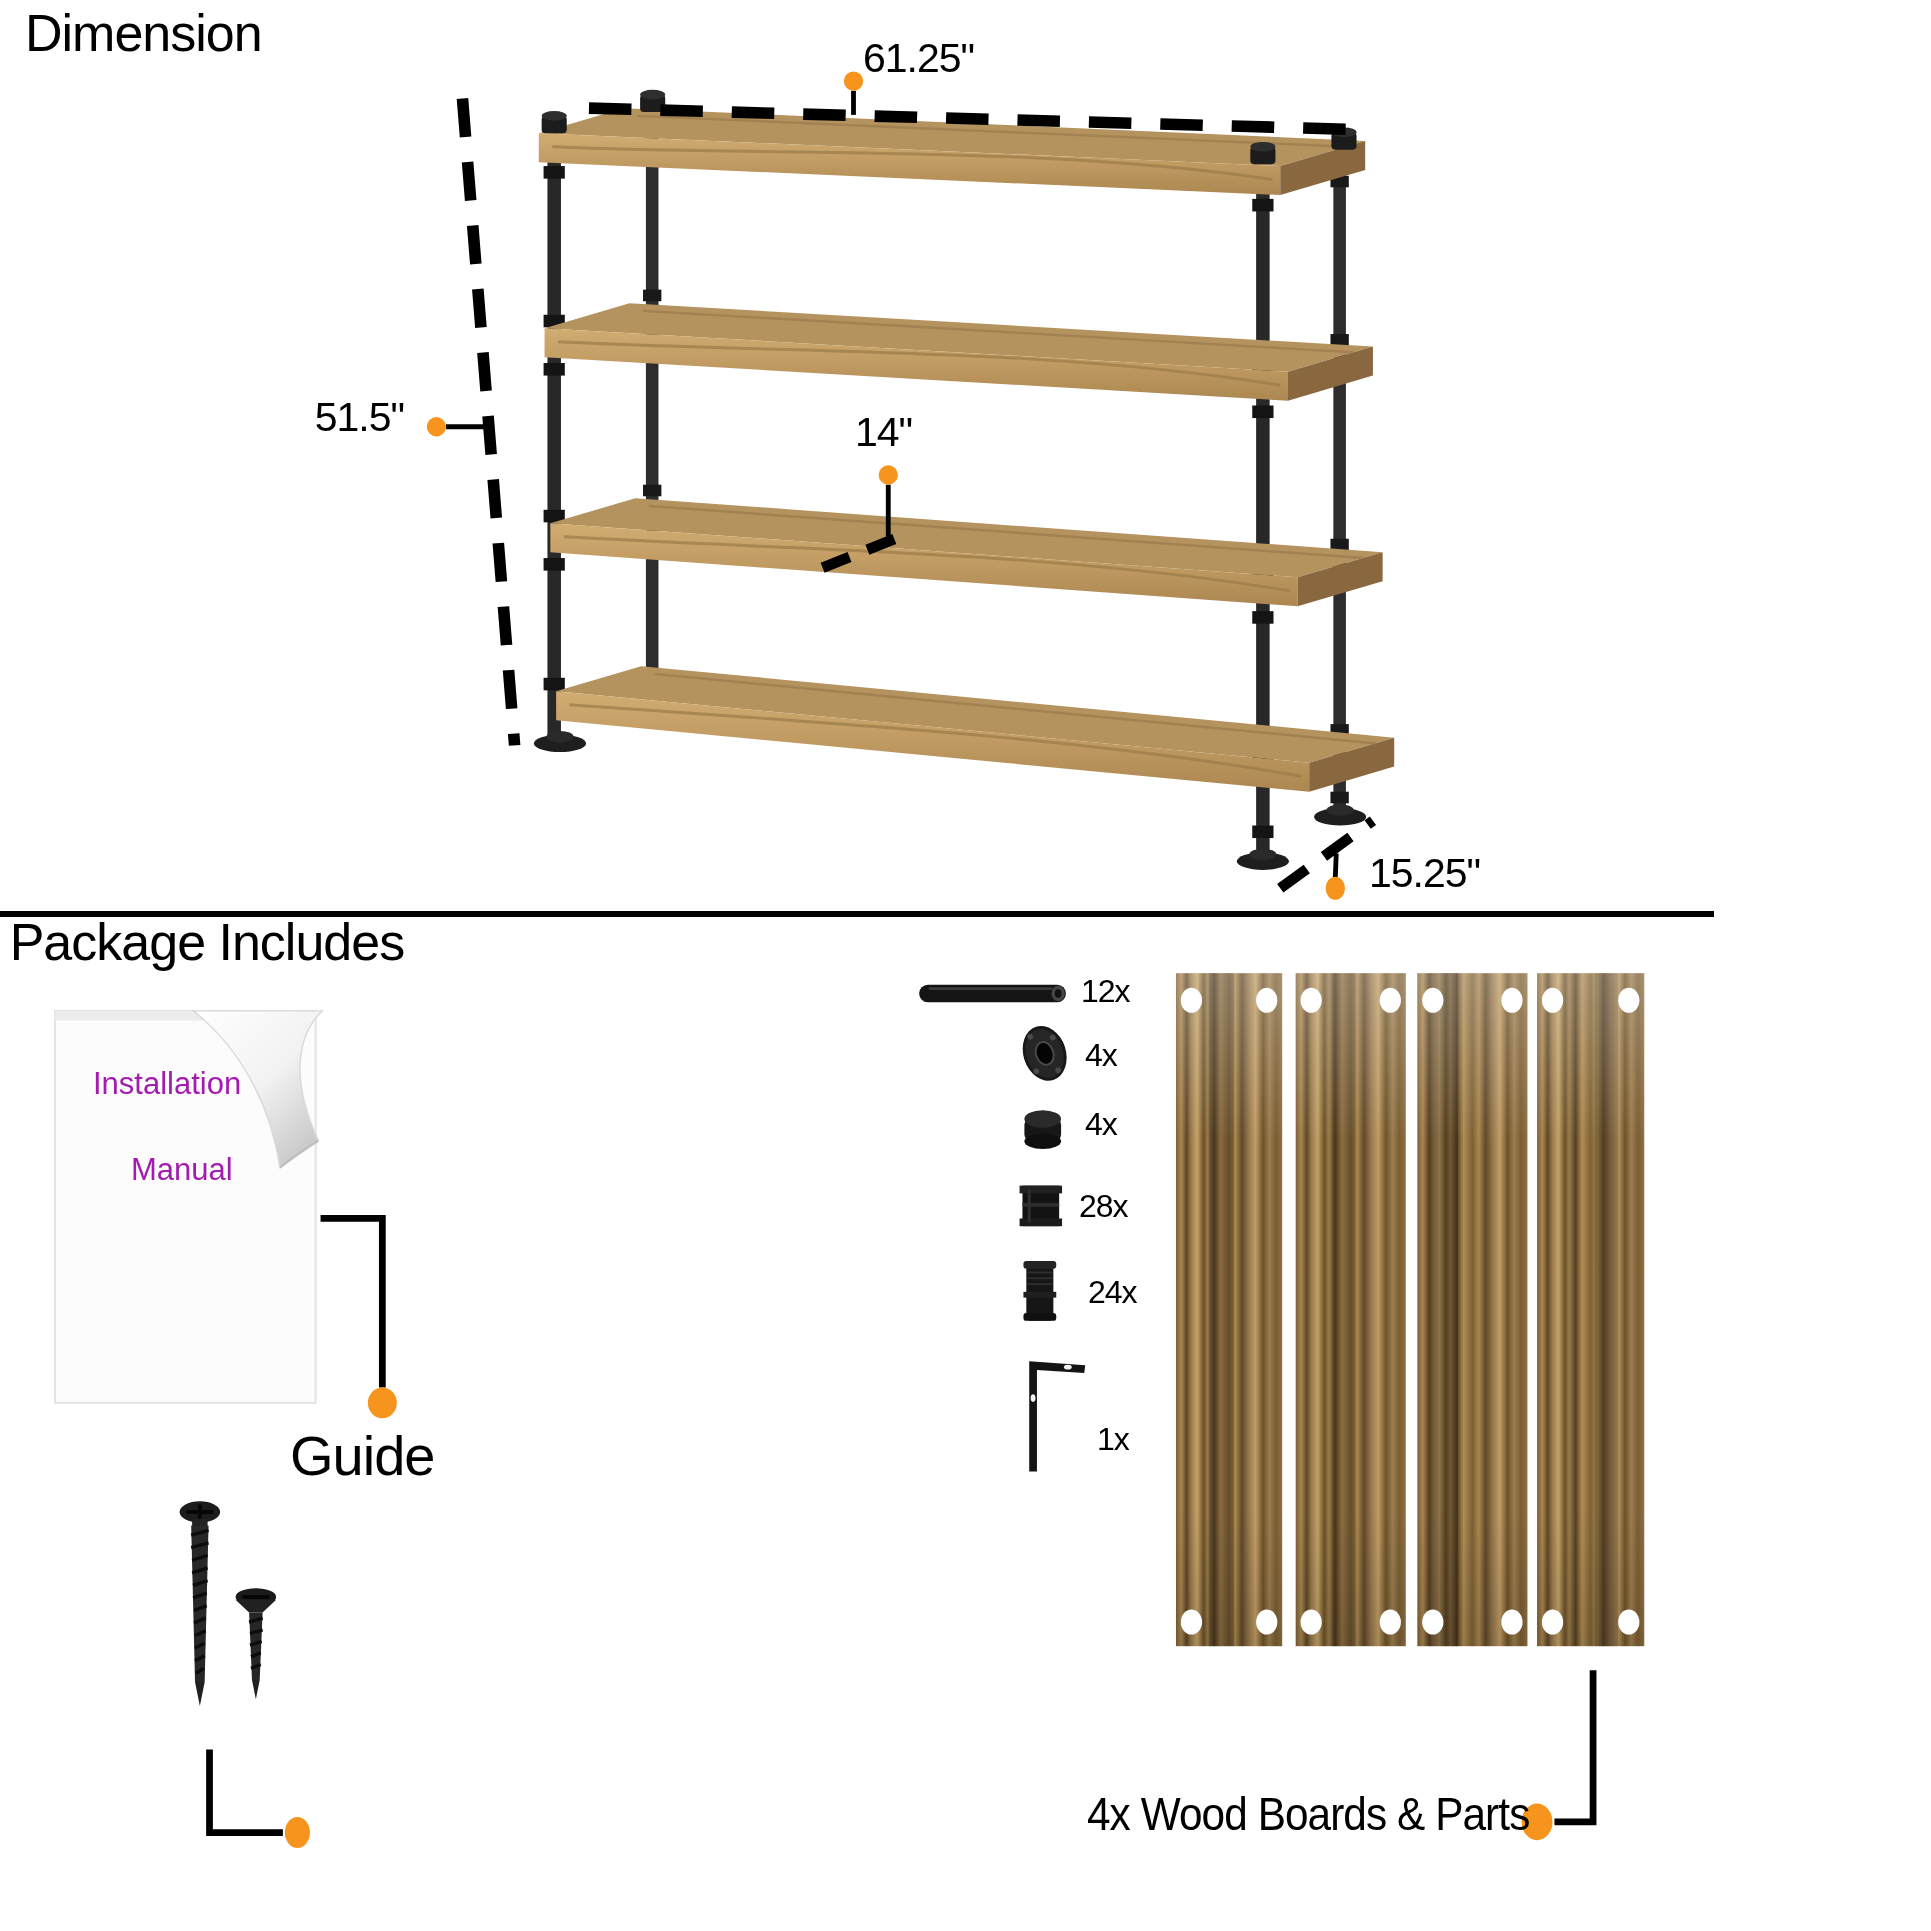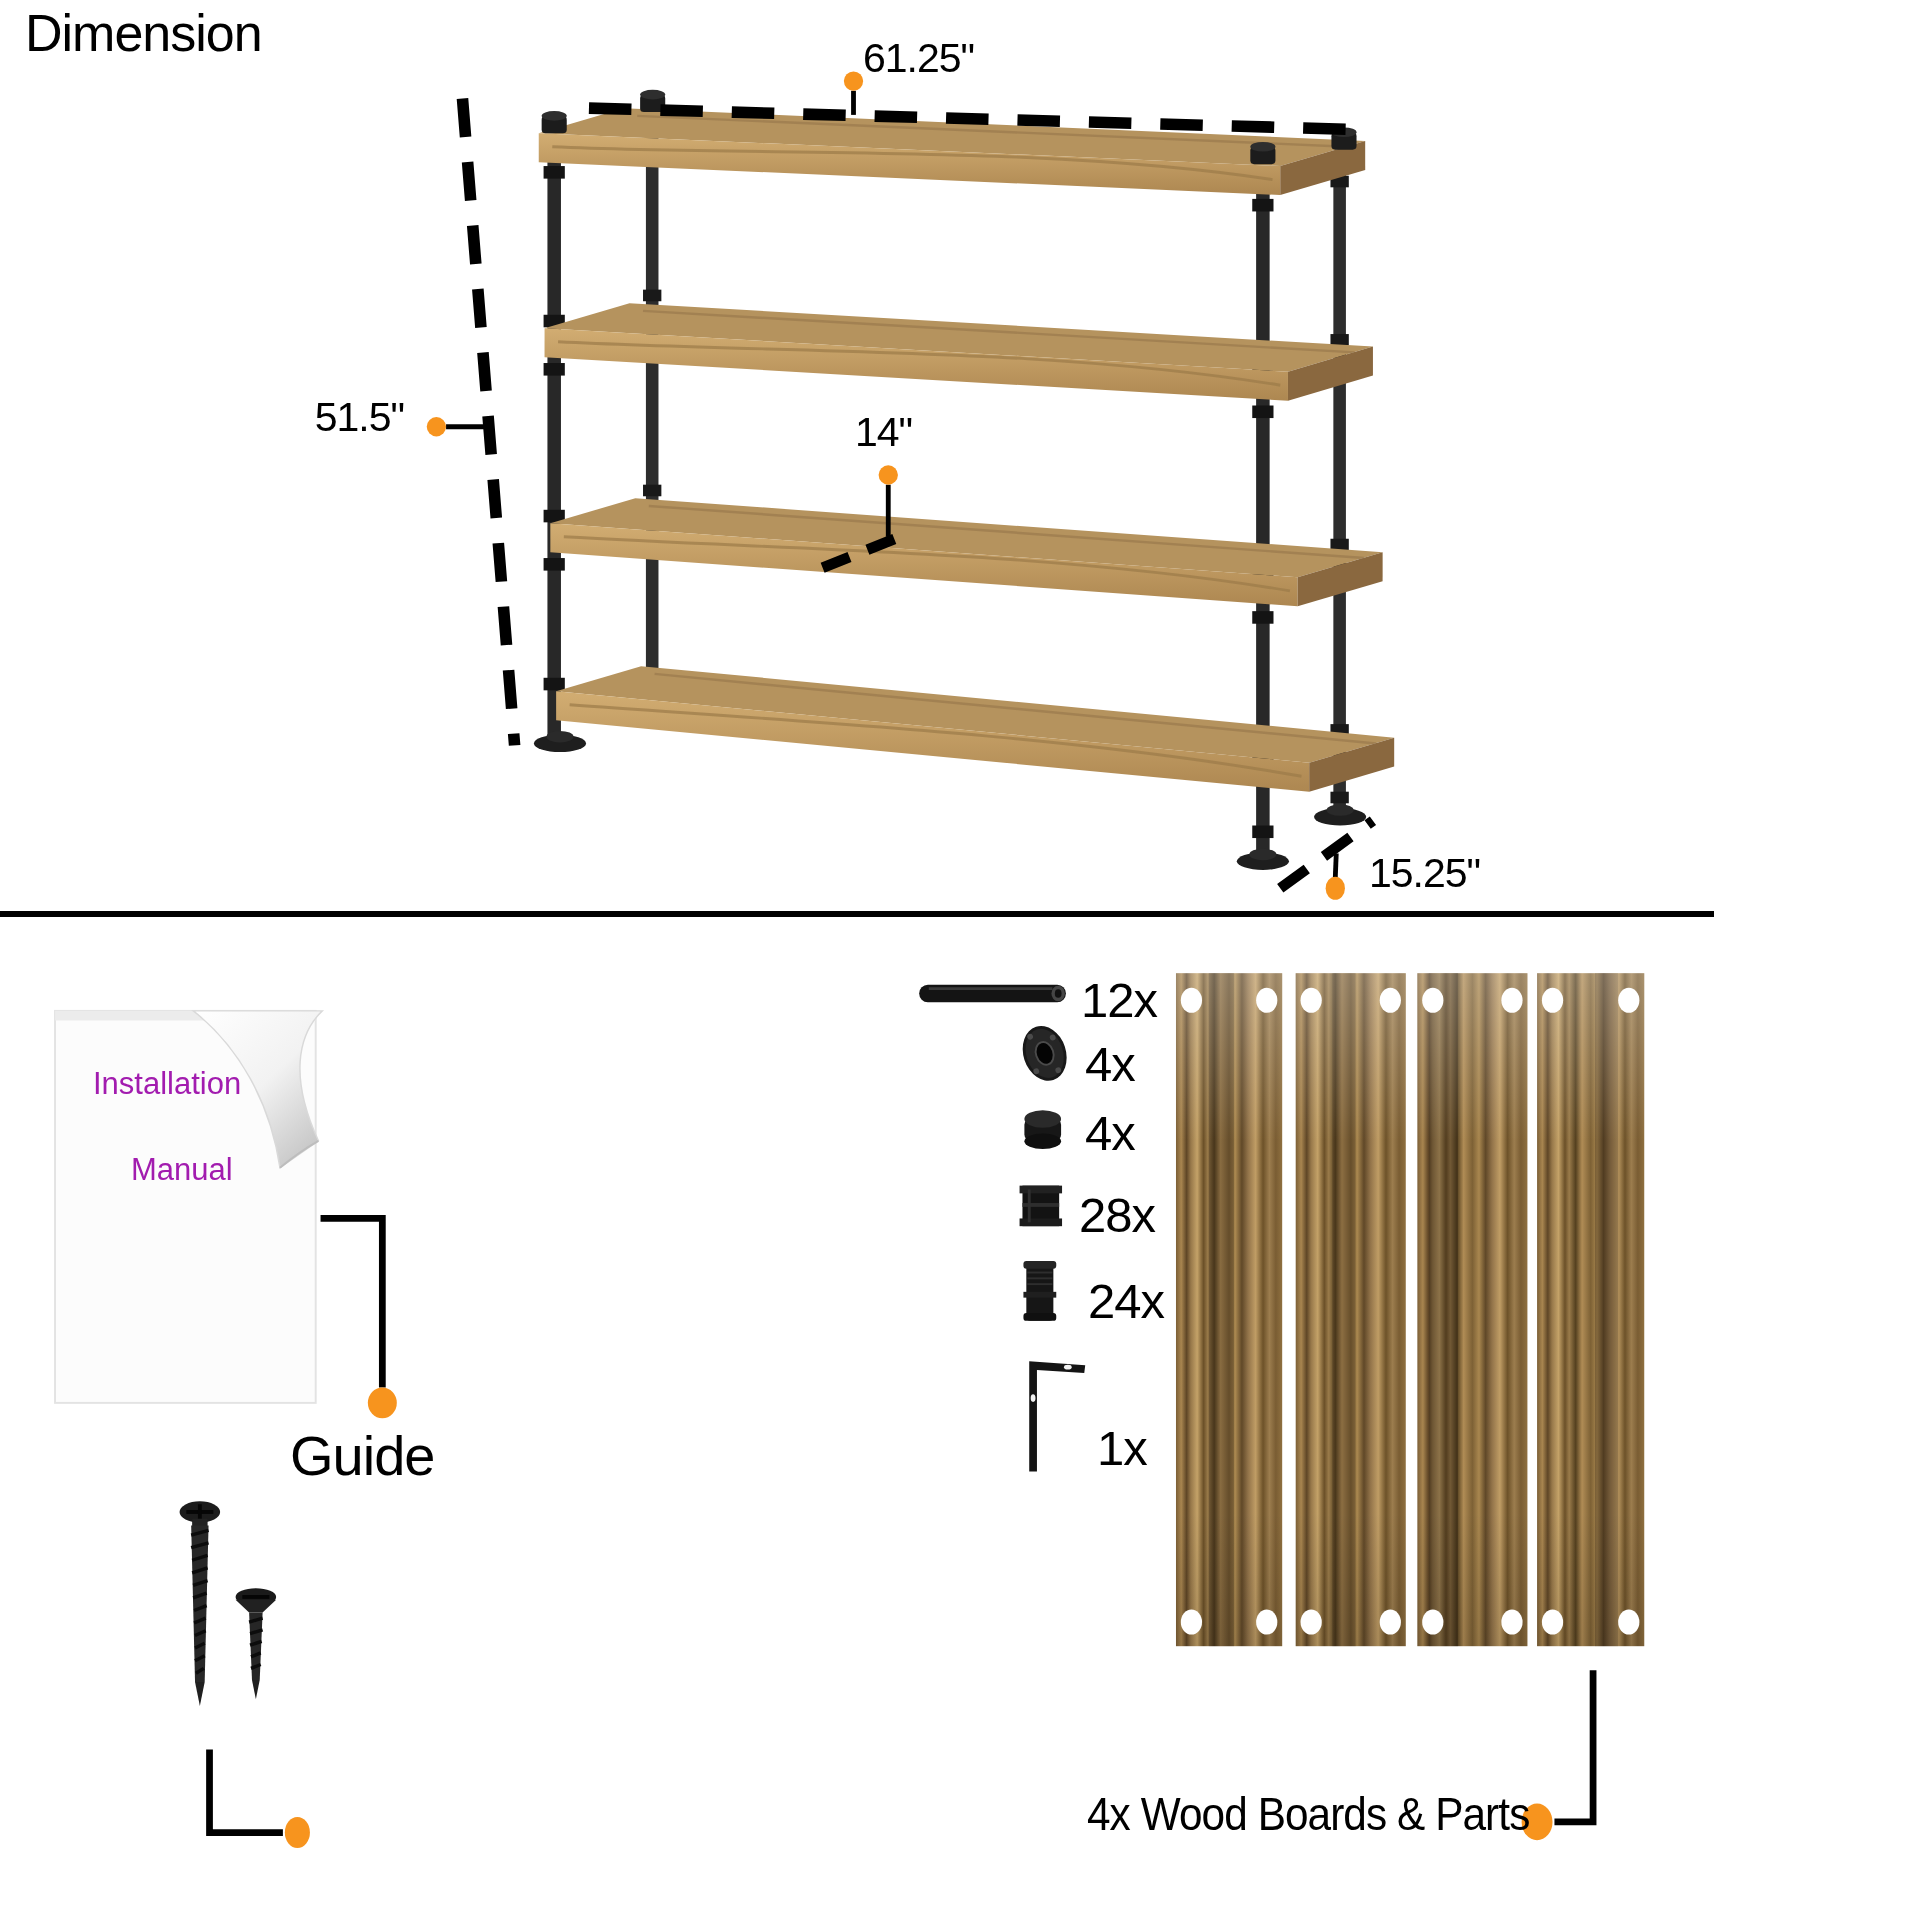--- a/index.html
+++ b/index.html
@@ -2,21 +2,21 @@
 <html><head>
 <meta charset="utf-8">
 <style>
   html,body{margin:0;padding:0;background:#fff;}
   #root{position:relative;width:1714px;height:1931px;background:#fff;overflow:hidden;
         font-family:"Liberation Sans", sans-serif;color:#000;}
   svg{position:absolute;left:0;top:0;}
   .txt{position:absolute;white-space:nowrap;color:#000;z-index:2;line-height:1.05;}
   .t-section{font-size:52px;letter-spacing:-1px;}
   .t-dim{font-size:41px;letter-spacing:-1px;}
-  .t-qty{font-size:49px;letter-spacing:-1px;}
+  .t-qty{font-size:32px;letter-spacing:-1px;}
   .t-manual{font-size:31px;color:#a21caf;}
   .t-guide{font-size:56px;letter-spacing:-1px;}
   .t-screws{font-size:52px;letter-spacing:-1.9px;}
   .t-boards{font-size:46px;letter-spacing:-1px;transform:scaleX(.92);transform-origin:left top;}
   #divider{position:absolute;left:0;top:911px;width:1931px;height:5.8px;background:#000;z-index:1;}
   #art{z-index:1;}
   #flap{z-index:3;}
 </style>
 </head>
 <body>
@@ -311,20 +311,21 @@
   </svg>
 
   <div id="divider"></div>
 
   <div class="txt t-section" style="left:25px;top:5.8px;">Dimension</div>
   <div class="txt t-dim" style="left:863px;top:37px;">61.25"</div>
   <div class="txt t-dim" style="left:261px;top:396px;width:143px;text-align:right;">51.5"</div>
   <div class="txt t-dim" style="left:855px;top:411px;">14"</div>
   <div class="txt t-dim" style="left:1369px;top:852px;">15.25"</div>
 
+  <div class="txt t-section" style="left:9.7px;top:915px;">Package Includes</div>
 
   <div class="txt t-manual" style="left:93px;top:1068px;">Installation</div>
   <div class="txt t-manual" style="left:131px;top:1110px;margin-top:44px;">Manual</div>
   <div class="txt t-guide" style="left:290px;top:1427px;">Guide</div>
 
   <div class="txt t-qty" style="left:1081px;top:975px;">12x</div>
   <div class="txt t-qty" style="left:1085px;top:1039px;">4x</div>
   <div class="txt t-qty" style="left:1085px;top:1108px;">4x</div>
   <div class="txt t-qty" style="left:1079px;top:1190px;">28x</div>
   <div class="txt t-qty" style="left:1071px;top:1276px;margin-left:17px;">24x</div>

